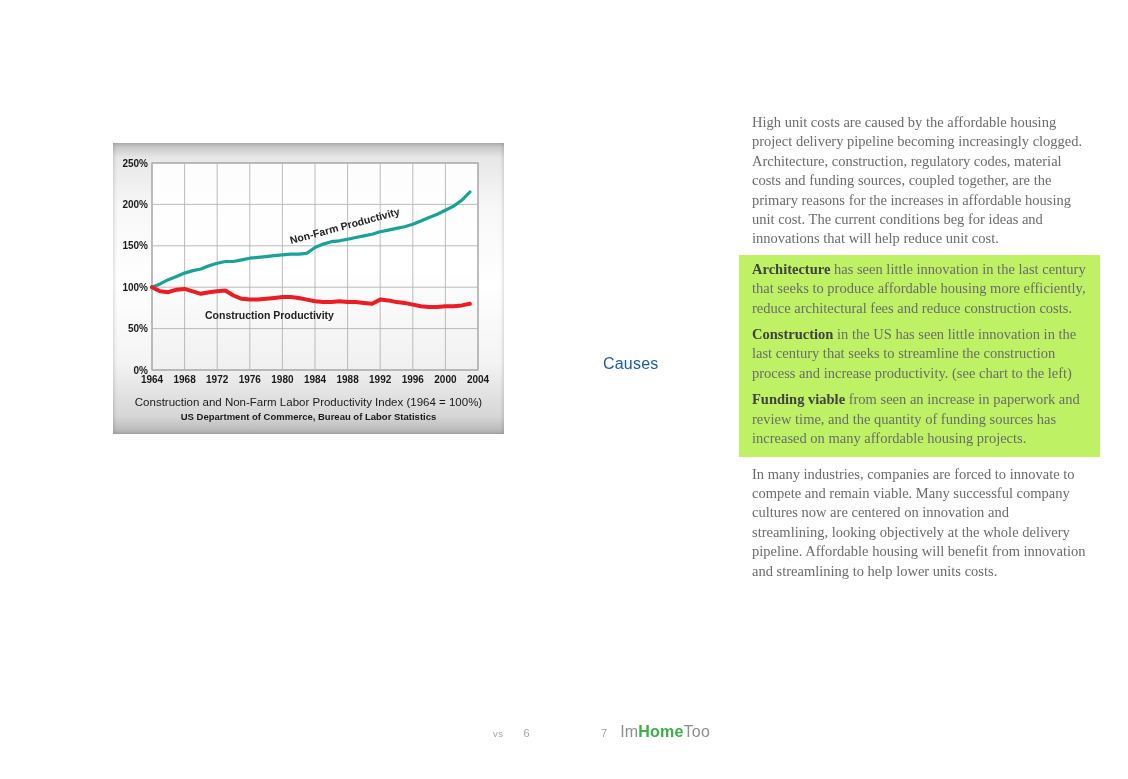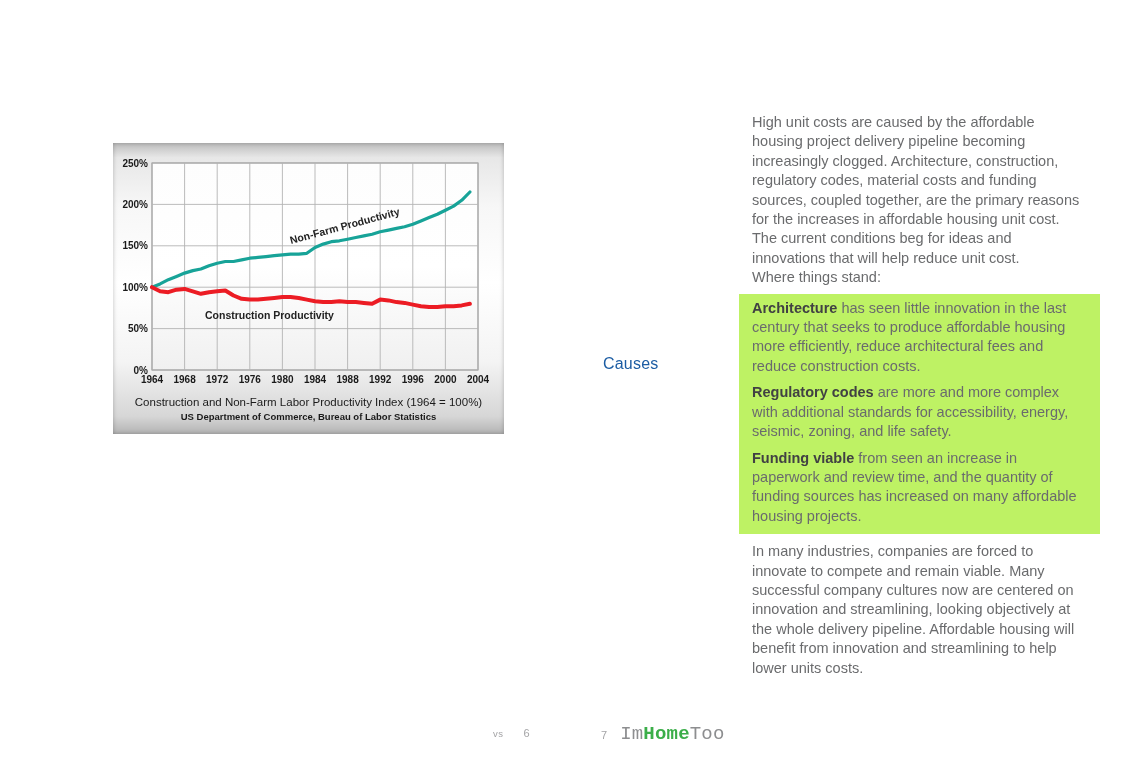--- a/index.html
+++ b/index.html
@@ -21,42 +21,42 @@
     position:absolute;left:603px;top:355px;
     font-size:16px;font-weight:500;color:#1b5ca3;letter-spacing:.2px;
   }
 
   
   .article{
     position:absolute;left:739px;top:113px;width:361px;
     font-size:14.5px;line-height:19.4px;color:#6a6b6d;
   }
   .article .pad{padding-left:13px;padding-right:14px;}
-  .article p{margin:0;}
+  .article p{margin:0;font-family:Liberation Serif, serif;}
   .intro-block{margin-bottom:6px;}
   .highlight-block{
     background:#bef264;
     padding:5px 0 8px 0;
   }
   .highlight-block p{margin:0 0 7px 0;}
   .highlight-block p:last-child{margin-bottom:0;}
   .term{font-weight:700;color:#414143;}
   .outro-block{margin-top:8px;}
 
   
   .footer-left{
     position:absolute;left:493px;top:727px;color:#a4a4a6;
     font-size:11px;display:flex;align-items:baseline;gap:20px;
   }
   .footer-left .vs{font-size:9.5px;letter-spacing:.5px;}
   .footer-right{
     position:absolute;left:601px;top:723px;display:flex;align-items:baseline;gap:13px;
   }
   .footer-right .pagenum{font-size:11px;color:#a4a4a6;}
-  .brand{font-size:19px;color:#8d8e90;letter-spacing:.2px;font-family:Liberation Mono, monospace;}
+  .brand{font-size:16px;color:#8d8e90;letter-spacing:.2px;}
   .brand .mid{color:#3bae49;font-weight:700;}
   .brand .im{font-weight:400;}
 </style>
 </head>
 <body>
 
 <div class="chart-figure">
   <svg id="chart-svg" width="391" height="291" viewBox="0 0 391 291">
       <defs>
         <linearGradient id="plotg" x1="0" y1="0" x2="0" y2="1">
@@ -107,31 +107,30 @@
       <text x="195.5" y="263" text-anchor="middle" font-size="11.5" fill="#1a1a1a" font-family="&quot;Liberation Sans&quot;,sans-serif">Construction and Non-Farm Labor Productivity Index  (1964 = 100%)</text>
       <text x="195.5" y="277" text-anchor="middle" font-size="9.5" font-weight="700" fill="#1a1a1a" font-family="&quot;Liberation Sans&quot;,sans-serif">US Department of Commerce, Bureau of Labor Statistics</text>
     </svg>
 </div>
 
 <div class="causes-heading">Causes</div>
 
 <div class="article">
   <div class="intro-block pad">
     <p>High unit costs are caused by the affordable housing project delivery pipeline becoming increasingly clogged. Architecture, construction, regulatory codes, material costs and funding sources, coupled together, are the primary reasons for the increases in affordable housing unit cost. The current conditions beg for ideas and innovations that will help reduce unit cost.</p>
-    <p>Where things stand:</p>
   </div>
 
   <div class="highlight-block">
     <p class="pad">
       <span class="term">Architecture</span>
       <span>has seen little innovation in the last century that seeks to produce affordable housing more efficiently, reduce architectural fees and reduce construction costs.</span>
     </p>
     <p class="pad">
-      <span class="term">Regulatory codes</span>
-      <span>are more and more complex with additional standards for accessibility, energy, seismic, zoning, and life safety.</span>
+      <span class="term">Construction</span>
+      <span>in the US has seen little innovation in the last century that seeks to streamline the construction process and increase productivity. (see chart to the left)</span>
     </p>
     <p class="pad">
       <span class="term">Funding viable</span>
       <span>from seen an increase in paperwork and review time, and the quantity of funding sources has increased on many affordable housing projects.</span>
     </p>
   </div>
 
   <div class="outro-block pad">
     <p>In many industries, companies are forced to innovate to compete and remain viable. Many successful company cultures now are centered on innovation and streamlining, looking objectively at the whole delivery pipeline. Affordable housing will benefit from innovation and streamlining to help lower units costs.</p>
   </div>

